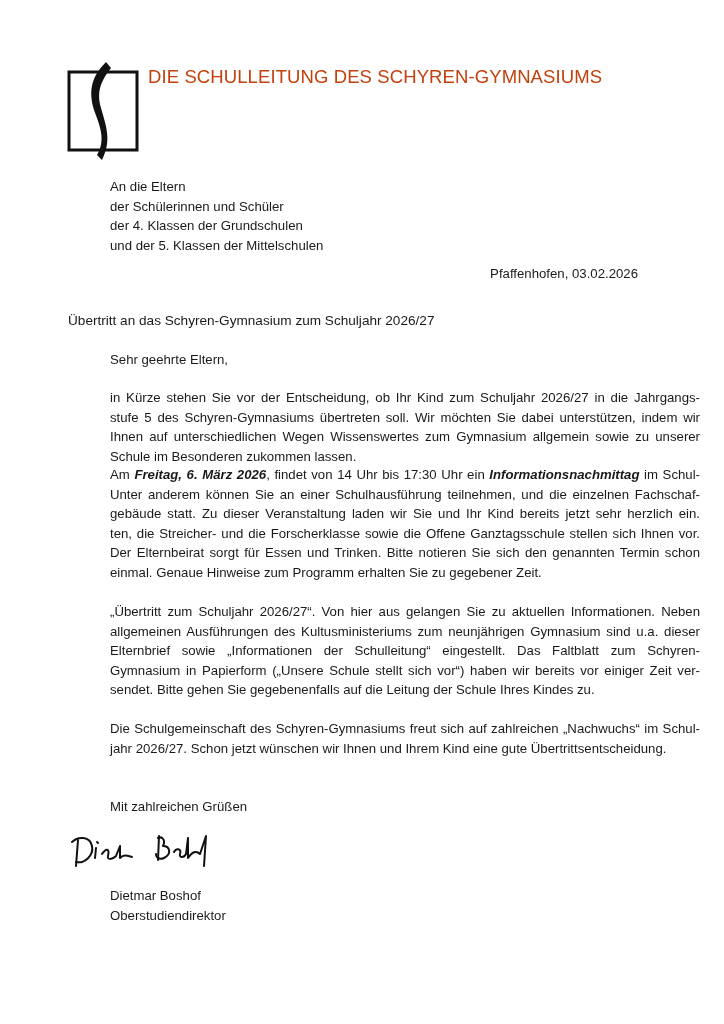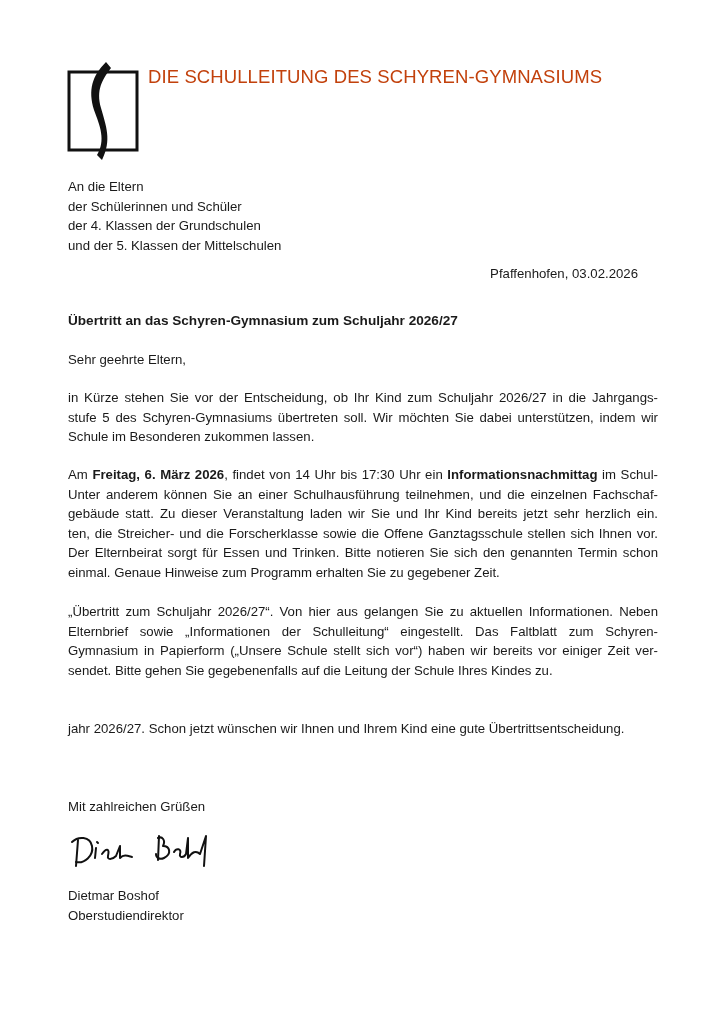--- a/index.html
+++ b/index.html
@@ -6,37 +6,37 @@
     body {
       width: 724px; height: 1024px; position: relative; overflow: hidden;
       font-family: "Liberation Sans", "DejaVu Sans", sans-serif;
       color: #1a1a1a;
     }
     .logo { position: absolute; left: 66px; top: 60px; width: 76px; height: 104px; }
     .letterhead-title {
       position: absolute; left: 148px; top: 66px;
       font-size: 18.5px; letter-spacing: 0.1px; color: #c2410c;
     }
-    .text { font-size: 13.2px; line-height: 19.6px; }
+    .text { font-size: 13.2px; line-height: 19.6px; margin-left: 42px; }
     .recipient { position: absolute; left: 68px; top: 177px; }
     .recipient div { white-space: nowrap; }
     .date { position: absolute; right: 86px; top: 264px; }
-    .subject { position: absolute; left: 68px; top: 313px; font-weight: bold; font-size: 13.6px; }
+    .subject { position: absolute; left: 68px; top: 313px; font-weight: normal; font-size: 13.6px; }
     .salutation { position: absolute; left: 68px; top: 350px; }
     .para { position: absolute; left: 68px; width: 590px; text-align: justify; }
     .para .line { display: block; white-space: nowrap; text-align-last: justify; }
     .para .line.last { text-align-last: left; }
     .p1 { top: 388px; }
     .p2 { top: 465px; }
     .p3 { top: 602px; }
     .p4 { top: 719px; }
     .closing { position: absolute; left: 68px; top: 797px; }
     .signature { position: absolute; left: 66px; top: 826px; width: 180px; height: 52px; }
     .signer { position: absolute; left: 68px; top: 886px; }
-    b { font-weight: bold; }
+    b { font-weight: bold; font-style: italic; }
     i { font-style: italic; }
   </style>
 </head>
 <body>
 
 <svg class="logo" viewBox="0 0 76 104" xmlns="http://www.w3.org/2000/svg">
   <rect x="3" y="12" width="68" height="78" fill="none" stroke="#111" stroke-width="3"></rect>
   <path d="M40 2 L45 8 C36 20, 30 30, 35 48 C40 66, 46 80, 36 100 L31 95 C40 80, 34 66, 28 50 C22 30, 26 16, 40 2 Z" fill="#111"></path>
 </svg>
 <div class="letterhead-title">DIE SCHULLEITUNG DES SCHYREN-GYMNASIUMS</div>
@@ -50,40 +50,43 @@
 
 <div class="date text">Pfaffenhofen, 03.02.2026</div>
 
 <div class="subject">Übertritt an das Schyren-Gymnasium zum Schuljahr 2026/27</div>
 
 <div class="salutation text">Sehr geehrte Eltern,</div>
 
 <div class="para p1 text">
   <span class="line">in Kürze stehen Sie vor der Entscheidung, ob Ihr Kind zum Schuljahr 2026/27 in die Jahrgangs-</span>
   <span class="line">stufe 5 des Schyren-Gymnasiums übertreten soll. Wir möchten Sie dabei unterstützen, indem wir</span>
+  <span class="line">Ihnen auf unterschiedlichen Wegen Wissenswertes zum Gymnasium allgemein sowie zu unserer</span>
   <span class="line last">Schule im Besonderen zukommen lassen.</span>
 </div>
 
 <div class="para p2 text">
   <span class="line"><span>Am </span><b>Freitag, 6. März 2026</b><span>, findet von 14 Uhr bis 17:30 Uhr ein </span><b>Informationsnachmittag</b><span> im Schul-</span></span>
   <span class="line">Unter anderem können Sie an einer Schulhausführung teilnehmen, und die einzelnen Fachschaf-</span>
   <span class="line">gebäude statt. Zu dieser Veranstaltung laden wir Sie und Ihr Kind bereits jetzt sehr herzlich ein.</span>
   <span class="line">ten, die Streicher- und die Forscherklasse sowie die Offene Ganztagsschule stellen sich Ihnen vor.</span>
   <span class="line">Der Elternbeirat sorgt für Essen und Trinken. Bitte notieren Sie sich den genannten Termin schon</span>
   <span class="line last">einmal. Genaue Hinweise zum Programm erhalten Sie zu gegebener Zeit.</span>
 </div>
 
 <div class="para p3 text">
   <span class="line">„Übertritt zum Schuljahr 2026/27“. Von hier aus gelangen Sie zu aktuellen Informationen. Neben</span>
+  <span class="line">allgemeinen Ausführungen des Kultusministeriums zum neunjährigen Gymnasium sind u.a. dieser</span>
   <span class="line">Elternbrief sowie „Informationen der Schulleitung“ eingestellt. Das Faltblatt zum Schyren-</span>
   <span class="line">Gymnasium in Papierform („Unsere Schule stellt sich vor“) haben wir bereits vor einiger Zeit ver-</span>
   <span class="line last">sendet. Bitte gehen Sie gegebenenfalls auf die Leitung der Schule Ihres Kindes zu.</span>
 </div>
 
 <div class="para p4 text">
+  <span class="line">Die Schulgemeinschaft des Schyren-Gymnasiums freut sich auf zahlreichen „Nachwuchs“ im Schul-</span>
   <span class="line last">jahr 2026/27. Schon jetzt wünschen wir Ihnen und Ihrem Kind eine gute Übertrittsentscheidung.</span>
 </div>
 
 <div class="closing text">Mit zahlreichen Grüßen</div>
 
 <svg class="signature" viewBox="0 0 180 52" xmlns="http://www.w3.org/2000/svg">
   <g fill="none" stroke="#111" stroke-width="2" stroke-linecap="round" stroke-linejoin="round">
     <path d="M6 16 C12 10, 24 10, 26 20 C28 30, 18 38, 10 36"></path>
     <path d="M12 14 L10 40"></path>
     <path d="M30 22 L29 32"></path>

